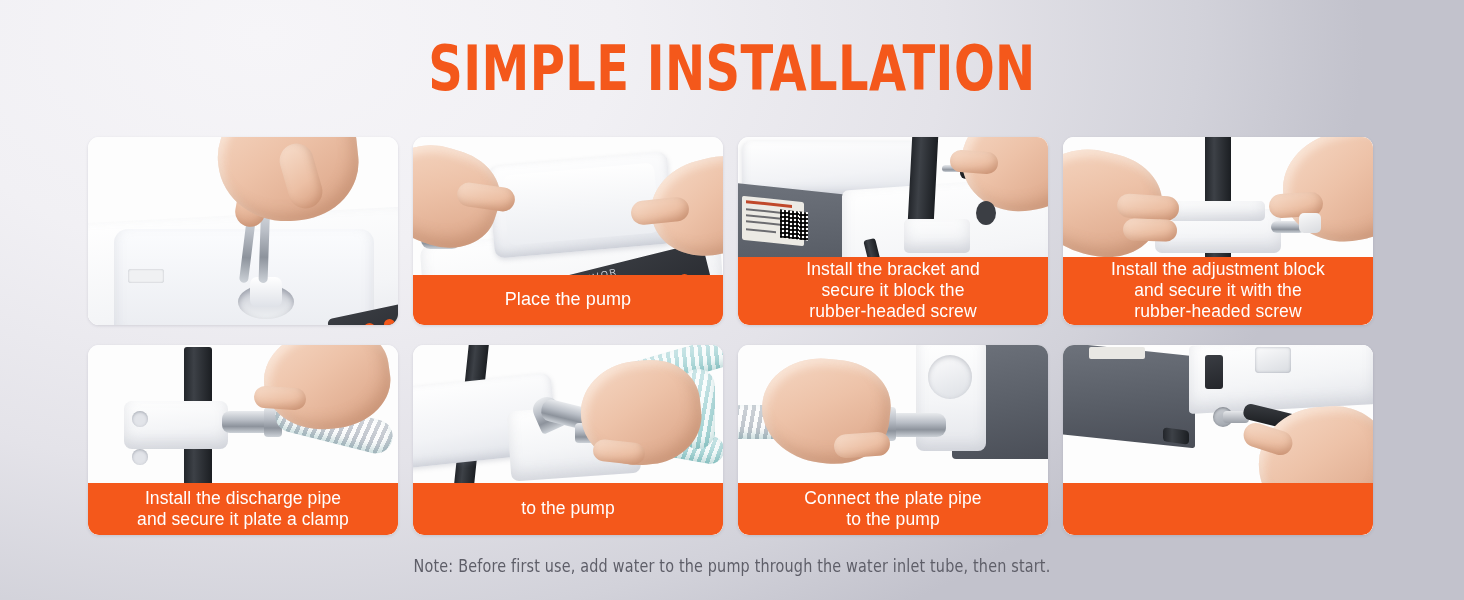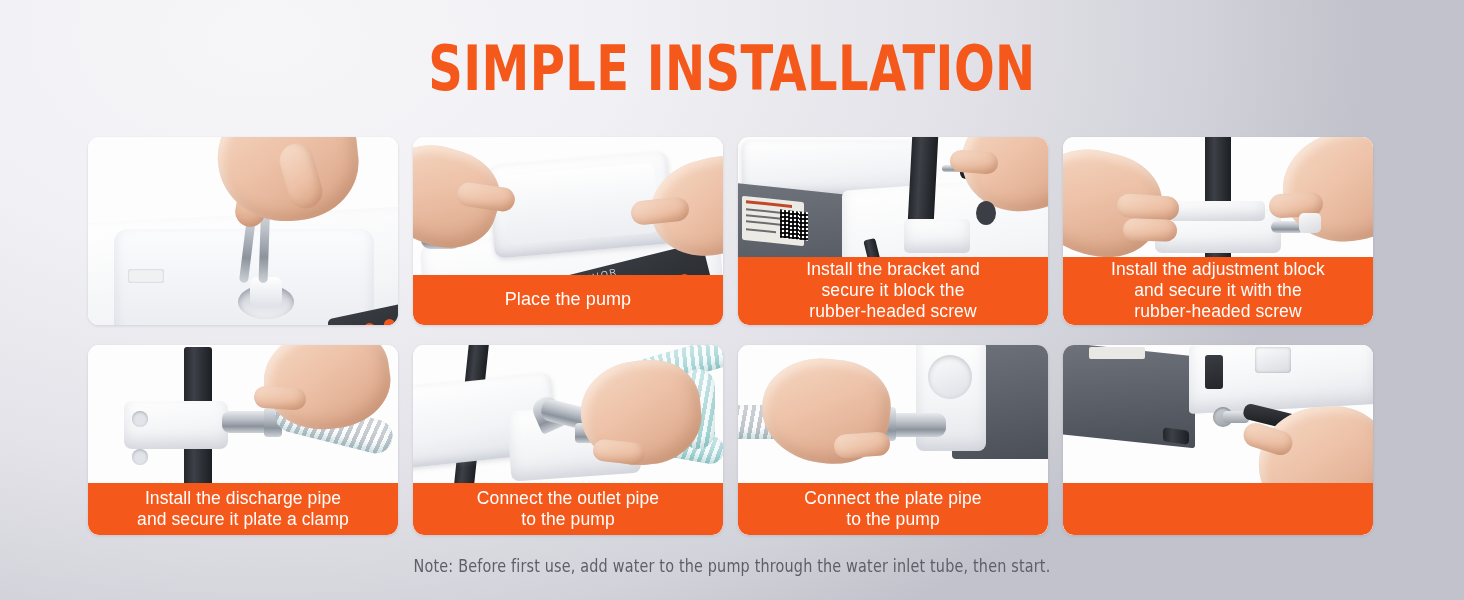--- a/index.html
+++ b/index.html
@@ -328,21 +328,20 @@
           <div class="metal" style="left:128px; top:58px; width:48px; height:22px; border-radius:10px; transform:rotate(14deg);"></div>
           <div class="metal" style="left:162px; top:78px; width:26px; height:20px; border-radius:4px;"></div>
           <div class="hose" style="left:182px; top:82px; width:130px; height:28px; transform:rotate(10deg);"></div>
           <div class="hose" style="left:196px; top:6px; width:128px; height:30px; transform:rotate(-16deg);"></div>
           <div class="hose" style="left:268px; top:24px; width:34px; height:80px;"></div>
           <div class="hand" style="left:168px; top:16px; width:120px; height:104px; transform:rotate(-6deg);"></div>
           <div class="finger" style="left:180px; top:96px; width:52px; height:22px; transform:rotate(6deg);"></div>
         </div>
       </div>
       <div class="caption l2">
-        <span>Connect the outlet pipe</span>
         <span>to the pump</span>
       </div>
     </div>
 
     <div class="panel">
       <div class="photo">
         <div class="sc">
           <div class="body-dark" style="left:214px; top:-6px; width:110px; height:120px; border-radius:4px;"></div>
           <div class="body-white" style="left:178px; top:-6px; width:70px; height:112px; border-radius:8px;"></div>
           <div style="position:absolute; left:190px; top:10px; width:44px; height:44px; border-radius:50%; background:linear-gradient(160deg,#fcfcfd,#dde0e5); box-shadow:inset 0 2px 5px rgba(110,115,130,.35);"></div>

